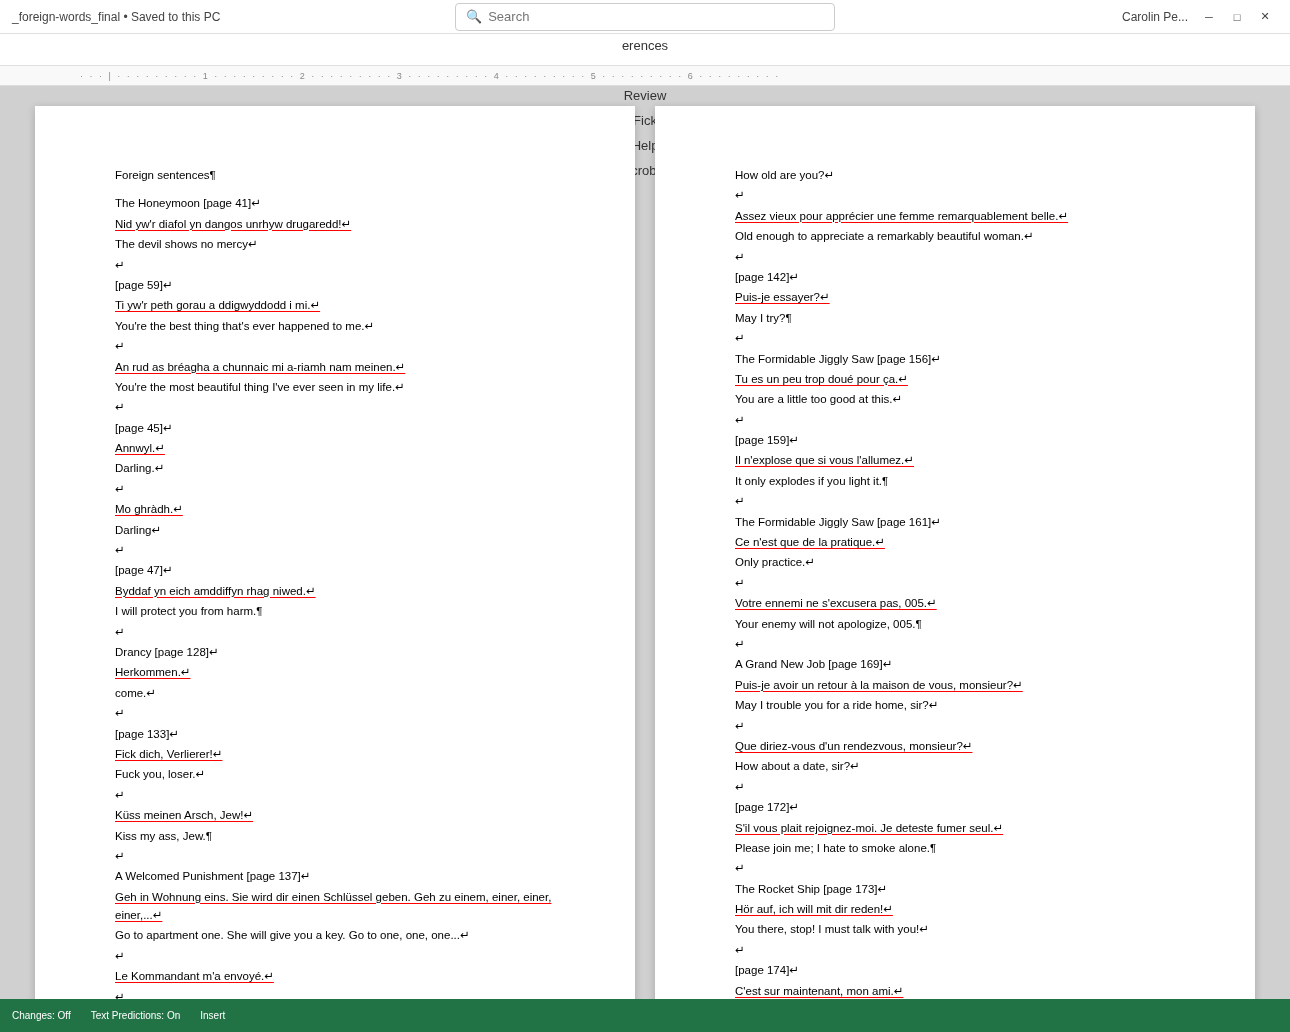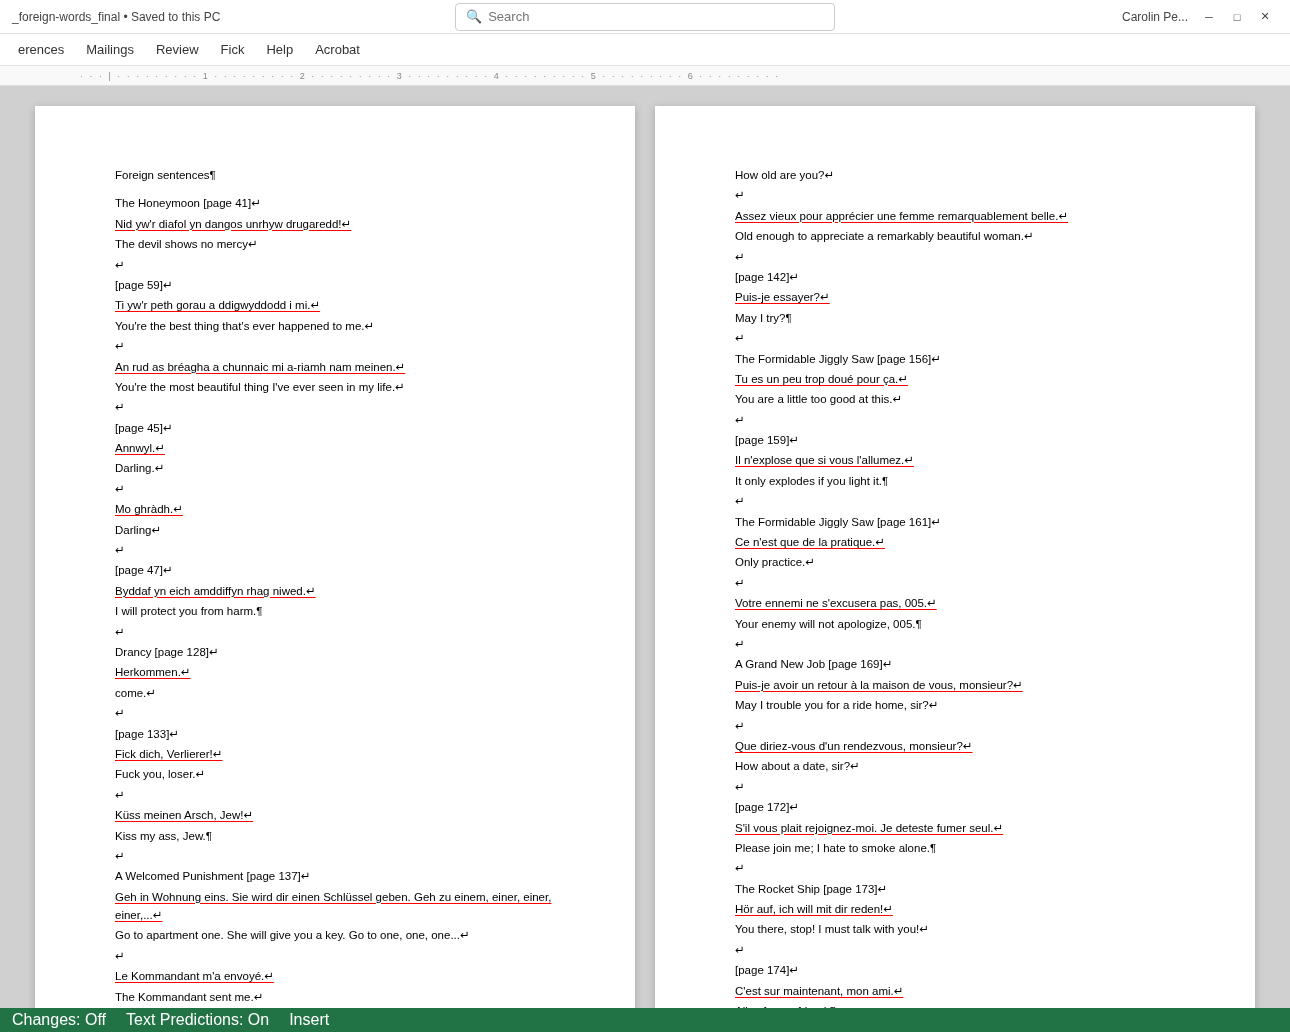--- a/index.html
+++ b/index.html
@@ -75,20 +75,21 @@
 
     
     #menu-bar {
       background: #fff;
       height: 32px;
       display: flex;
       align-items: center;
       padding: 0 8px;
       border-bottom: 1px solid #e0e0e0;
       gap: 2px;
+      flex-direction: column;
     }
     .menu-item {
       padding: 4px 10px;
       font-size: 13px;
       color: #333;
       cursor: pointer;
       border-radius: 3px;
     }
 
     
@@ -145,27 +146,27 @@
       margin-bottom: 10px;
     }
 
     
     #status-bar {
       position: fixed;
       bottom: 0;
       left: 0;
       right: 0;
       background: #217346;
-      height: 24px;
+      height: 33px;
       display: flex;
       align-items: center;
       padding: 0 12px;
       gap: 20px;
       color: #fff;
-      font-size: 16px;
+      font-size: 10px;
       text-align: right;
     }
     #status-bar span { color: #fff; }
   </style>
 </head>
 <body>
 
 <div id="title-bar">
   <span id="title-text">_foreign-words_final • Saved to this PC</span>
   <div id="search-box">
@@ -230,21 +231,20 @@
       <div class="doc-paragraph">Fuck you, loser.↵</div>
       <div class="doc-paragraph">↵</div>
       <div class="doc-paragraph underline-red">Küss meinen Arsch, Jew!↵</div>
       <div class="doc-paragraph">Kiss my ass, Jew.¶</div>
       <div class="doc-paragraph">↵</div>
       <div class="doc-paragraph">A Welcomed Punishment [page 137]↵</div>
       <div class="doc-paragraph underline-red">Geh in Wohnung eins. Sie wird dir einen Schlüssel geben. Geh zu einem, einer, einer, einer,...↵</div>
       <div class="doc-paragraph">Go to apartment one. She will give you a key. Go to one, one, one...↵</div>
       <div class="doc-paragraph">↵</div>
       <div class="doc-paragraph underline-red">Le Kommandant m'a envoyé.↵</div>
-      <div class="doc-paragraph">The Kommandant sent me.↵</div>
       <div class="doc-paragraph">↵</div>
 
     </div>
   </div>
 
   <div class="page">
     <div>
       <div class="doc-paragraph">How old are you?↵</div>
       <div class="doc-paragraph">↵</div>
       <div class="doc-paragraph underline-red">Assez vieux pour apprécier une femme remarquablement belle.↵</div>

